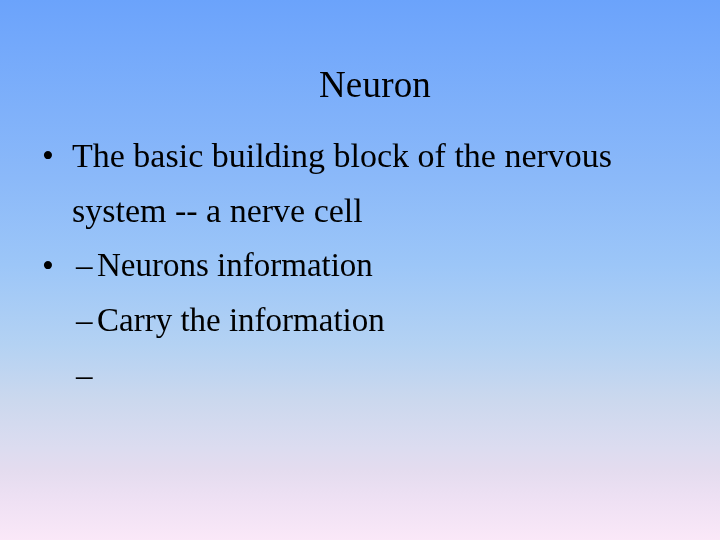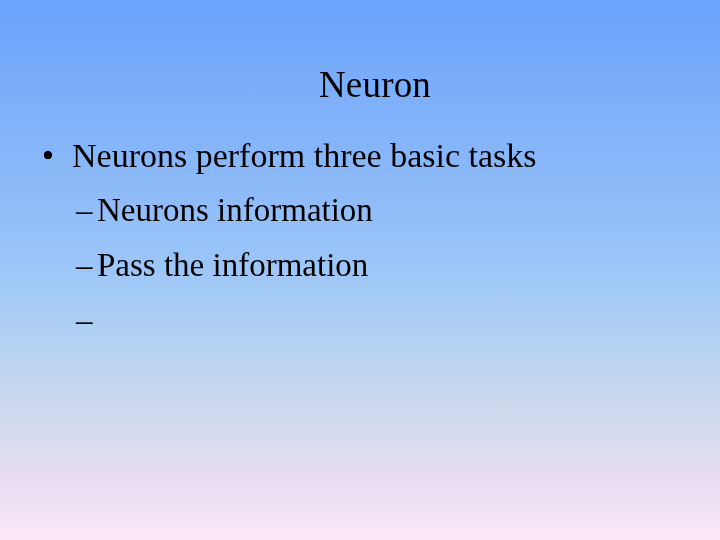--- a/index.html
+++ b/index.html
@@ -105,35 +105,35 @@
 <body>
 
 <div id="slide">
 
   <h1 id="slide-title">Neuron</h1>
 
   <div id="body-content">
 
     <div class="bullet-l1">
       <span class="marker">•</span>
+      <span class="btext">The basic building block of the nervous system -- a nerve cell</span>
     </div>
 
     <div class="bullet-l1">
       <span class="marker">•</span>
-      <span class="btext">Neurons perform three basic tasks</span>
     </div>
 
     <div class="bullet-l2">
       <span class="marker">–</span>
       <span class="btext">Neurons information</span>
     </div>
 
     <div class="bullet-l2">
       <span class="marker">–</span>
-      <span class="btext">Pass the information</span>
+      <span class="btext">Carry the information</span>
     </div>
 
     <div class="bullet-l2">
       <span class="marker">–</span>
     </div>
 
   </div>
 </div>
 
 </body></html>

